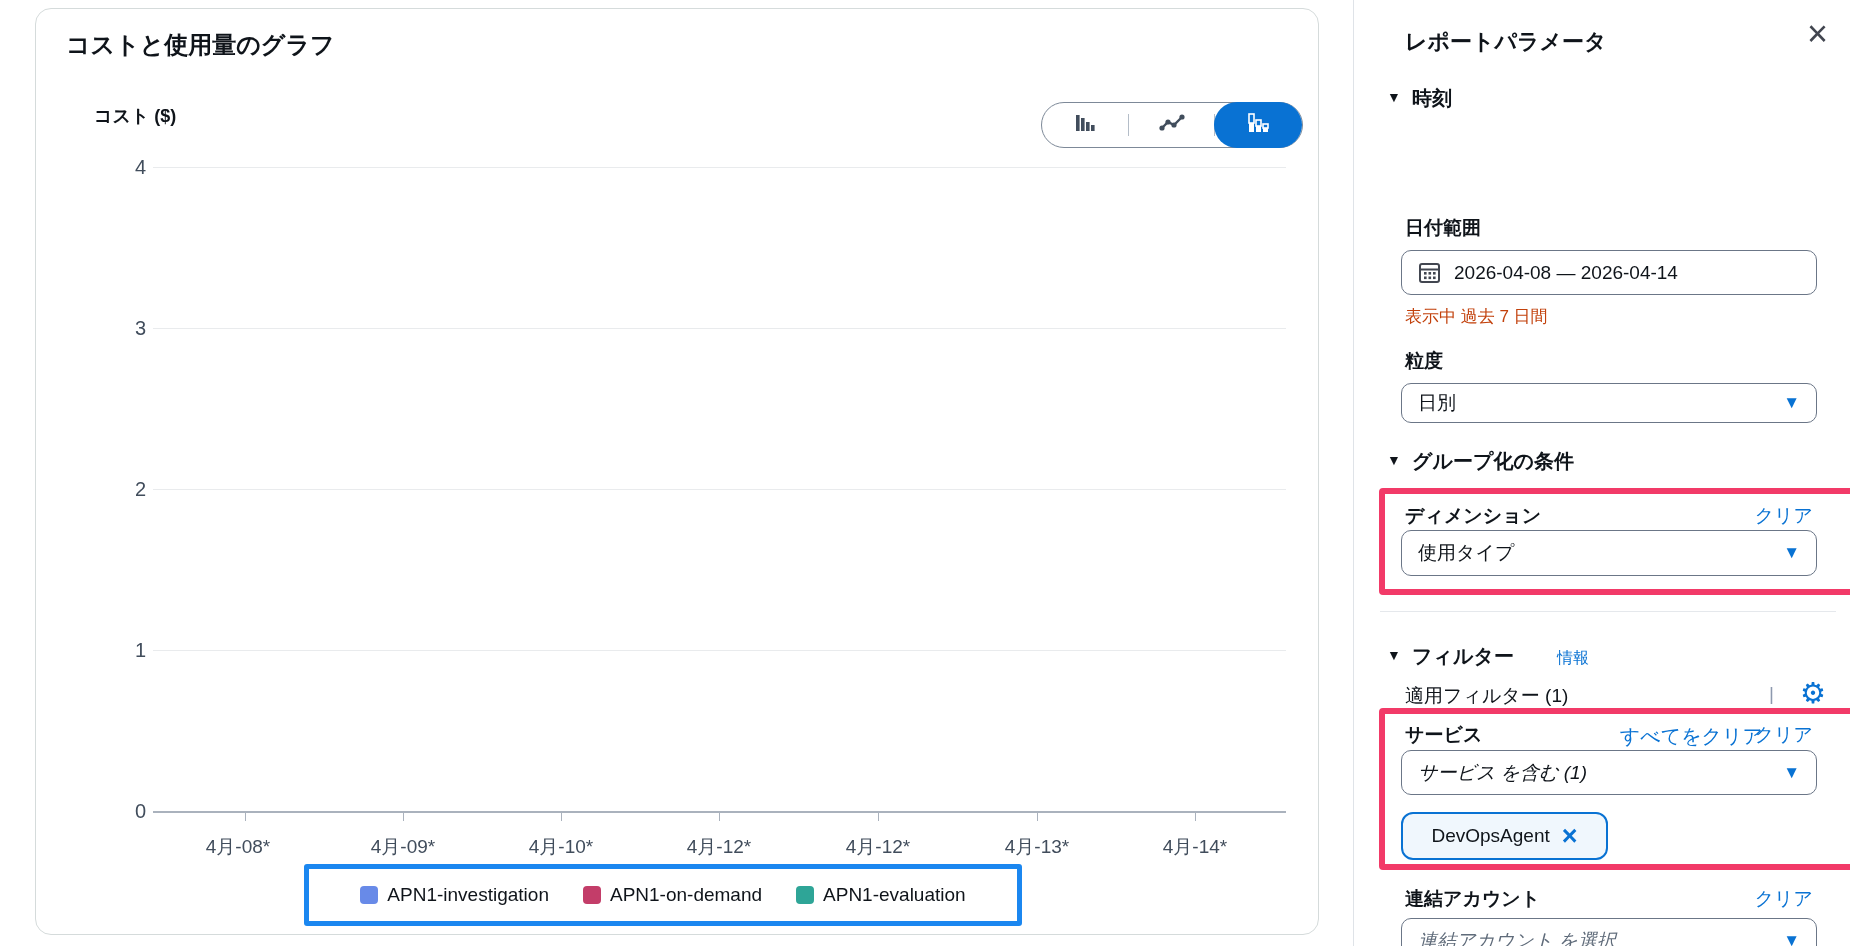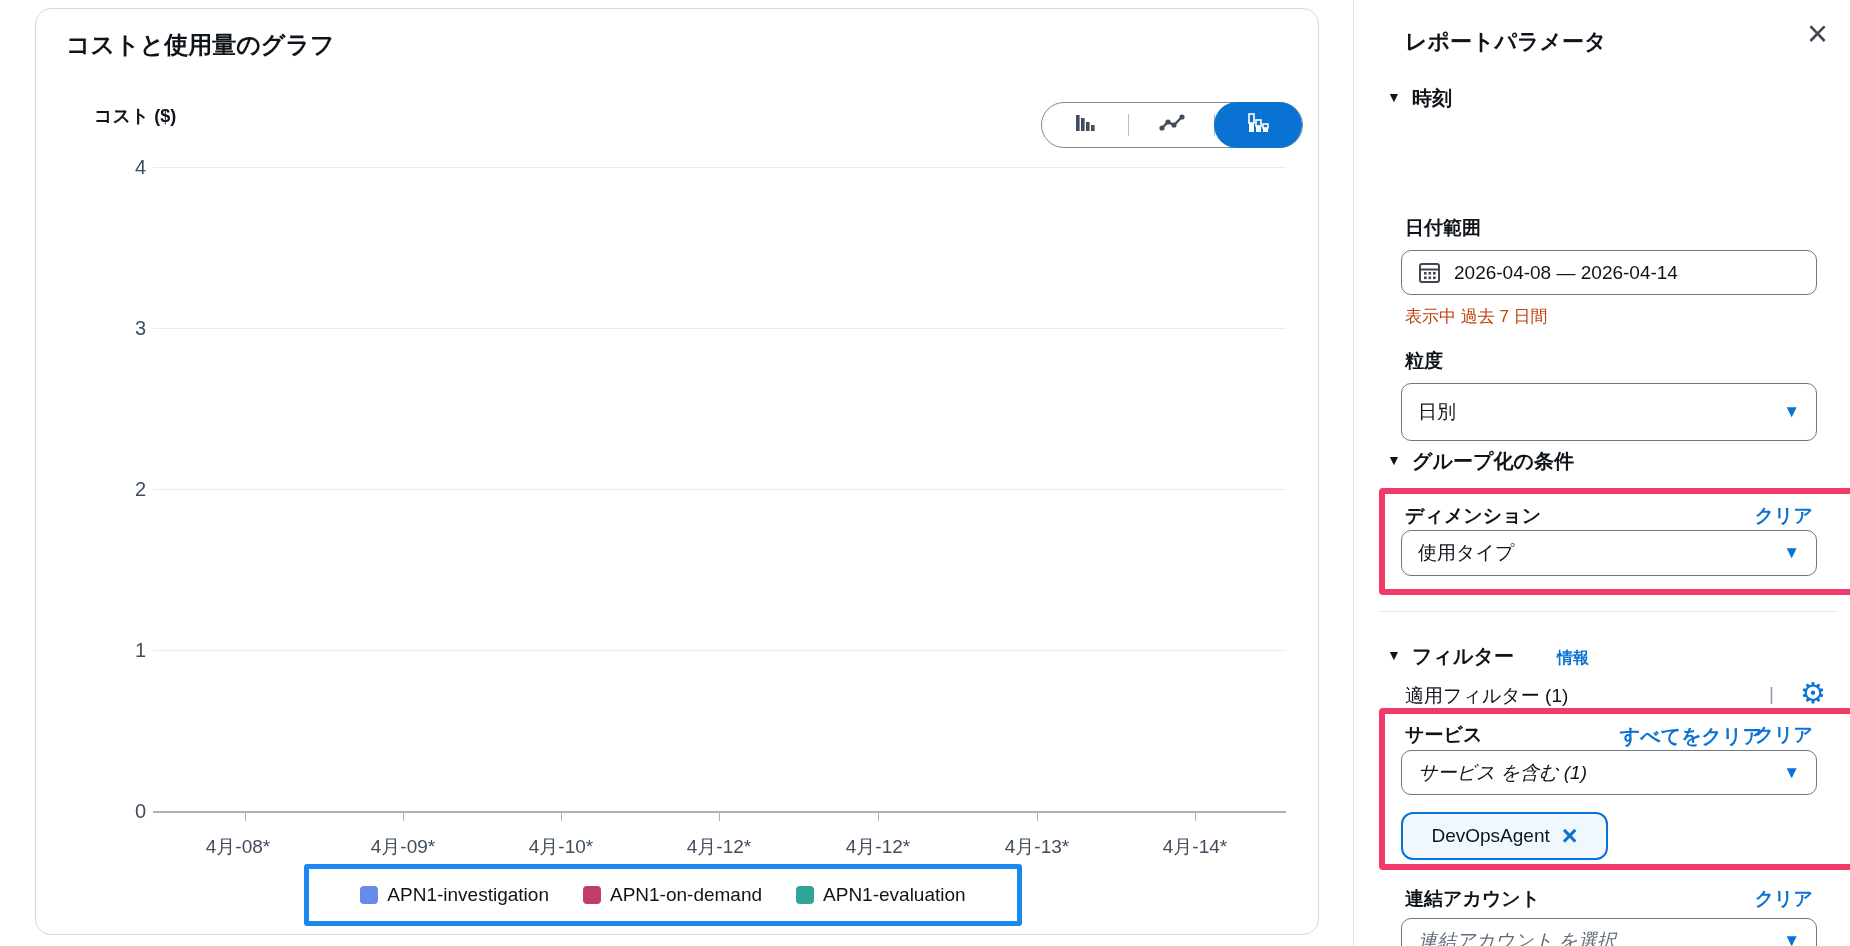--- a/index.html
+++ b/index.html
@@ -54,21 +54,21 @@
     border:1px solid #7d8998; border-radius:24px; background:#fff; }
   .toggle-selected { position:absolute; left:0px; top:0px; width:178px; height:45px;
     background:#0972d3; border-radius:23px; color:#fff; font-size:19px; font-weight:bold;
     display:flex; align-items:center; justify-content:center; }
   .toggle-sep { position:absolute; left:184px; top:11px; width:1px; height:23px; background:#b4bdc8; }
   .toggle-alt { position:absolute; left:196px; top:0; width:88px; height:45px; font-size:19px;
     font-weight:bold; color:#0f141a; display:flex; align-items:center; justify-content:center; cursor:pointer; }
 
   .field-label { position:absolute; left:51px; font-size:19px; font-weight:bold; color:#0f141a; }
   .helper { position:absolute; left:51px; font-size:17px; color:#c2410c; }
-  .link { color:#0972d3; font-weight:bold; cursor:pointer; }
+  .link { color:#0972d3; font-weight:normal; cursor:pointer; }
   .clear-link { position:absolute; right:37px; font-size:19px; }
   .info-link { position:absolute; font-size:16px; }
 
   .input-box { position:absolute; left:47px; width:416px; height:45px; background:#fff;
     border:1px solid #6b7687; border-radius:10px; display:flex; align-items:center;
     padding:0 16px; font-size:19px; color:#0f141a; cursor:pointer; }
   .input-box .caret { position:absolute; right:16px; font-size:17px; color:#0972d3; }
   .italic { font-style:italic; }
   .placeholder { color:#5f6b7a; }
 
@@ -202,21 +202,21 @@
           <rect x="6" y="15.5" width="2.6" height="2.6" fill="#424650"></rect>
           <rect x="10.5" y="15.5" width="2.6" height="2.6" fill="#424650"></rect>
           <rect x="15" y="15.5" width="2.6" height="2.6" fill="#424650"></rect>
         </svg>
       </span>
       <span>2026-04-08 — 2026-04-14</span>
     </div>
     <div class="helper" style="top:305px">表示中 過去 7 日間</div>
 
     <div class="field-label" style="top:348px">粒度</div>
-    <div class="input-box" style="top:383px; height:58px">
+    <div class="input-box" style="top:383px; height:40px">
       <span>日別</span>
       <span class="caret">▼</span>
     </div>
 
     <span class="sec-tri" style="left:33px; top:452px">▼</span>
     <span class="sec-head" style="left:58px; top:448px">グループ化の条件</span>
 
     <div class="pink-box" style="top:488px; height:107px"></div>
     <div class="field-label" style="top:503px">ディメンション</div>
     <div class="link clear-link" style="top:503px">クリア</div>

